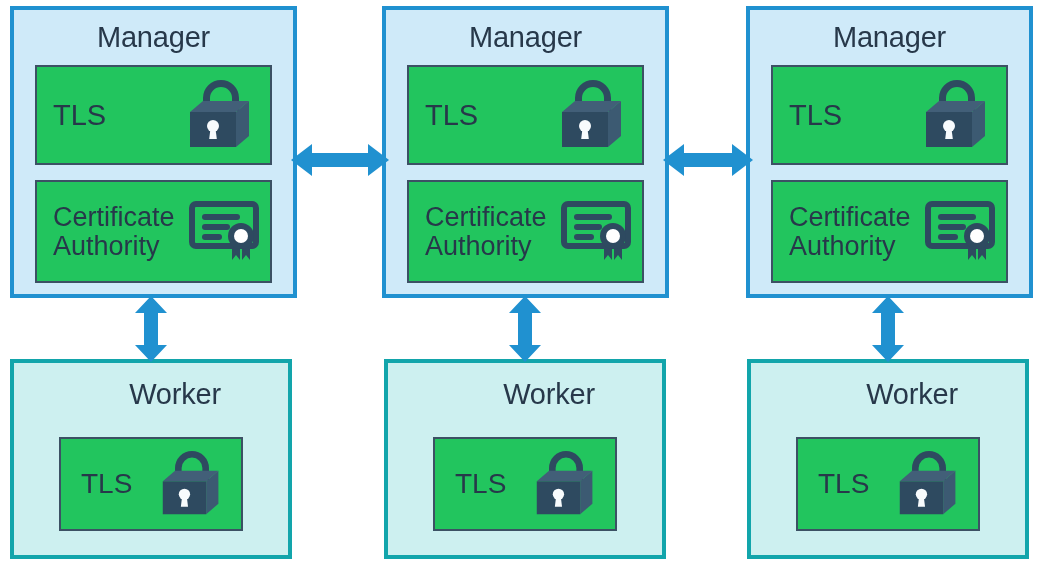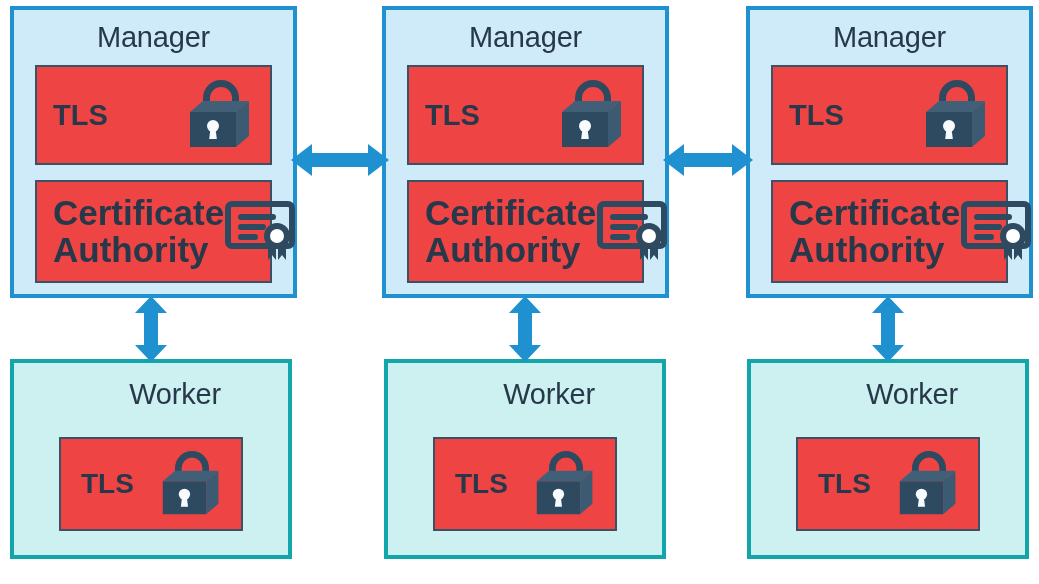--- a/index.html
+++ b/index.html
@@ -43,40 +43,39 @@
     text-align: center;
     width: 100%;
     letter-spacing: -0.2px;
   }
   .manager .node-title { margin-top: 13px; }
   .worker  .node-title { margin-top: 17px; }
 
   
   .panel {
     box-sizing: border-box;
-    background: #ef4444;
+    background: #22c55e;
     border: 2px solid #3c5164;
     display: flex;
     flex-direction: row;
     align-items: center;
     justify-content: space-between;
-    font-weight: bold;
   }
   .panel-label {
     color: #27384a;
     line-height: 1.05;
     white-space: pre-line;
     text-align: left;
   }
 
   .manager .panel { position: absolute; left: 21px; right: 21px; }
   .manager .panel.tls  { top: 55px;  height: 100px; padding: 0 14px 0 16px; }
   .manager .panel.ca   { top: 170px; height: 103px; padding: 0 10px 0 16px; }
   .manager .panel.tls .panel-label { font-size: 29px; }
-  .manager .panel.ca  .panel-label { font-size: 35px; }
+  .manager .panel.ca  .panel-label { font-size: 27px; }
 
   .worker .panel.tls {
     position: absolute;
     left: 45px; right: 45px;
     top: 74px; height: 94px;
     padding: 0 16px 0 20px;
   }
   .worker .panel.tls .panel-label { font-size: 28px; }
 
   

